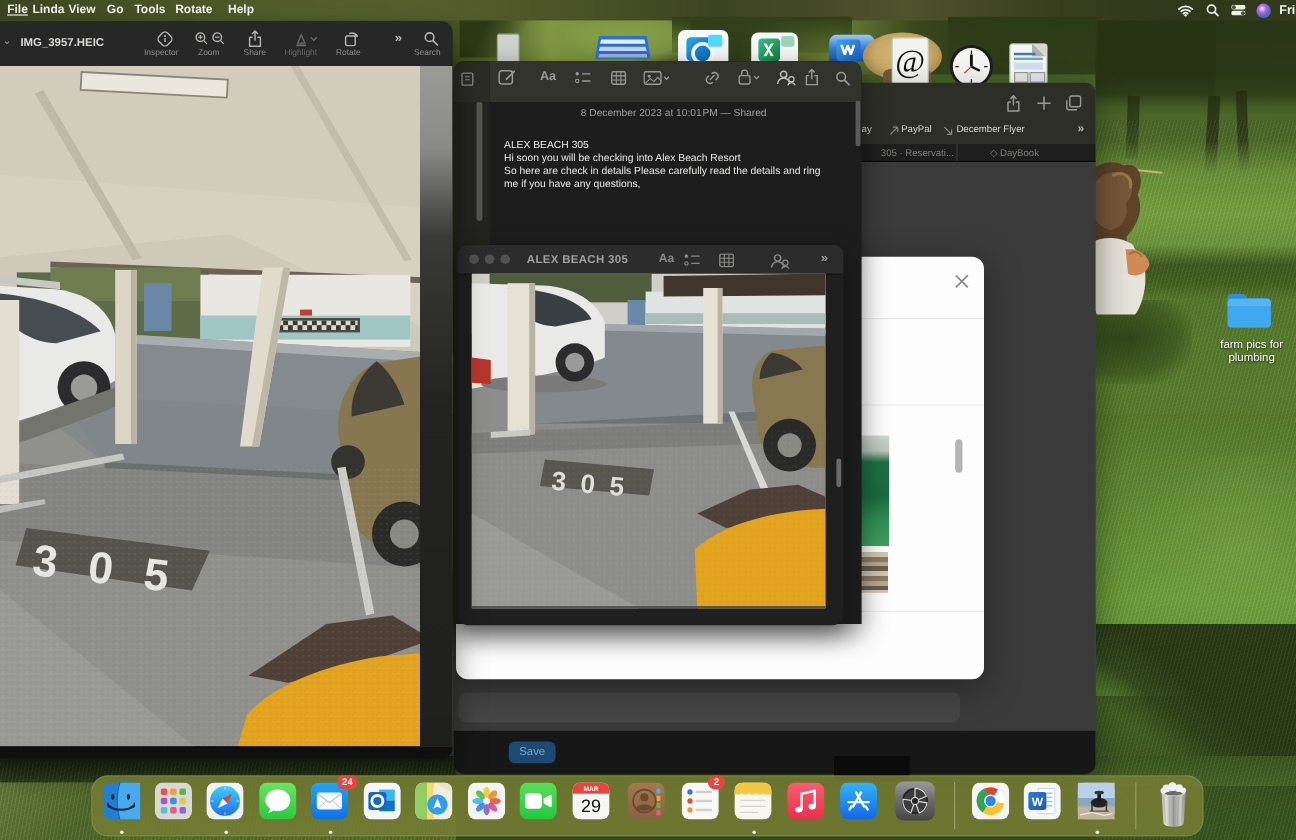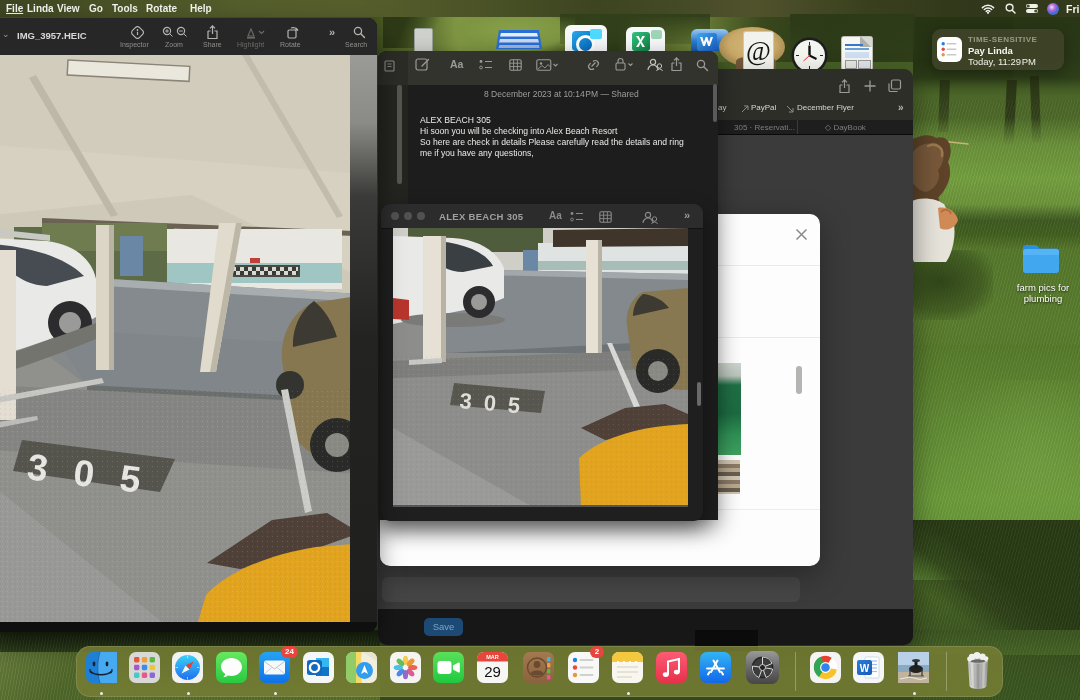--- a/index.html
+++ b/index.html
@@ -247,21 +247,21 @@
       </svg>
   <svg class="abs" style="left:292px;top:6px;" width="13" height="15" viewBox="0 0 13 15">
         <path d="M2 6 L4.5 6 M8.5 6 L11 6 L11 13.5 L2 13.5 L2 6" stroke="#9a9a98" stroke-width="1.2" fill="none"></path>
         <path d="M6.5 1 L6.5 9 M4 3.4 L6.5 0.9 L9 3.4" stroke="#9a9a98" stroke-width="1.2" fill="none"></path>
       </svg>
   <svg class="abs" style="left:318px;top:8px;" width="13" height="13" viewBox="0 0 13 13">
         <circle cx="5" cy="5" r="3.6" fill="none" stroke="#9a9a98" stroke-width="1.3"></circle>
         <path d="M7.8 7.8 L11.5 11.5" stroke="#9a9a98" stroke-width="1.4" stroke-linecap="round"></path>
       </svg>
 
-  <div class="abs" style="left:106px;top:38px;color:#9f9f9d;font-size:8.5px;">8 December 2023 at 10:14 PM — Shared</div>
+  <div class="abs" style="left:106px;top:38px;color:#9f9f9d;font-size:8.5px;">8 December 2023 at 10:01 PM — Shared</div>
   <div class="abs" style="left:42px;top:64px;width:290px;color:#eaeae8;font-size:8.6px;line-height:11px;">ALEX BEACH 305<br>Hi soon you will be checking into Alex Beach Resort<br>So here are check in details Please carefully read the details and ring<br>me if you have any questions,</div>
   <div class="abs" style="left:335px;top:33px;width:4px;height:38px;background:#5a5a5a;border-radius:2px;"></div>
 </div>
 
 <div class="abs" id="midwin" style="left:381px;top:204px;width:322px;height:317px;background:#1f1f1f;border-radius:9px;box-shadow:0 8px 20px rgba(0,0,0,0.42);overflow:hidden;">
   <div class="abs" style="left:0;top:0;width:322px;height:24px;background:#2c2c2c;border-bottom:1px solid #121212;"></div>
   <div class="abs" style="left:10px;top:8px;width:8px;height:8px;border-radius:50%;background:#525252;"></div>
   <div class="abs" style="left:23px;top:8px;width:8px;height:8px;border-radius:50%;background:#525252;"></div>
   <div class="abs" style="left:36px;top:8px;width:8px;height:8px;border-radius:50%;background:#525252;"></div>
   <div class="abs" style="left:58px;top:7px;color:#a0a09e;font-size:9.5px;font-weight:700;letter-spacing:0.3px;">ALEX BEACH 305</div>
@@ -777,28 +777,14 @@
       </g>
       <g stroke="#78787644" stroke-width="0.8">
         <line x1="8" y1="14" x2="9.5" y2="36"></line>
         <line x1="12" y1="14" x2="12.8" y2="37"></line>
         <line x1="16" y1="14" x2="16" y2="37.5"></line>
         <line x1="20" y1="14" x2="19.2" y2="37"></line>
         <line x1="24" y1="14" x2="22.5" y2="36"></line>
       </g>
     </svg>
 
-<div class="abs" id="notif" style="left:932px;top:29px;width:132px;height:41px;background:rgba(62,67,41,0.96);border-radius:9px;box-shadow:0 4px 14px rgba(0,0,0,0.3);">
-  <div class="abs" style="left:5px;top:8px;width:25px;height:25px;background:#fff;border-radius:6px;"></div>
-  <svg class="abs" style="left:9px;top:12px;" width="17" height="17" viewBox="0 0 17 17">
-    <circle cx="2.2" cy="2.8" r="1.7" fill="#1f7fe8"></circle>
-        <rect x="5.5" y="2" width="10" height="1.6" rx="0.8" fill="#c9c9c7"></rect>
-    <circle cx="2.2" cy="8.3" r="1.7" fill="#e8483f"></circle>
-        <rect x="5.5" y="7.5" width="10" height="1.6" rx="0.8" fill="#c9c9c7"></rect>
-    <circle cx="2.2" cy="13.8" r="1.7" fill="#e8973f"></circle>
-        <rect x="5.5" y="13" width="10" height="1.6" rx="0.8" fill="#c9c9c7"></rect>
-  </svg>
-  <div class="abs" style="left:36px;top:6px;color:rgba(235,240,220,0.5);font-size:8px;font-weight:700;letter-spacing:0.4px;">TIME-SENSITIVE</div>
-  <div class="abs" style="left:36px;top:16px;color:#f6f6f2;font-size:9.5px;font-weight:700;">Pay Linda</div>
-  <div class="abs" style="left:36px;top:27px;color:#eef0e6;font-size:9.5px;">Today, 11:29 PM</div>
+
 </div>
 
-</div>
-
 </body></html>

